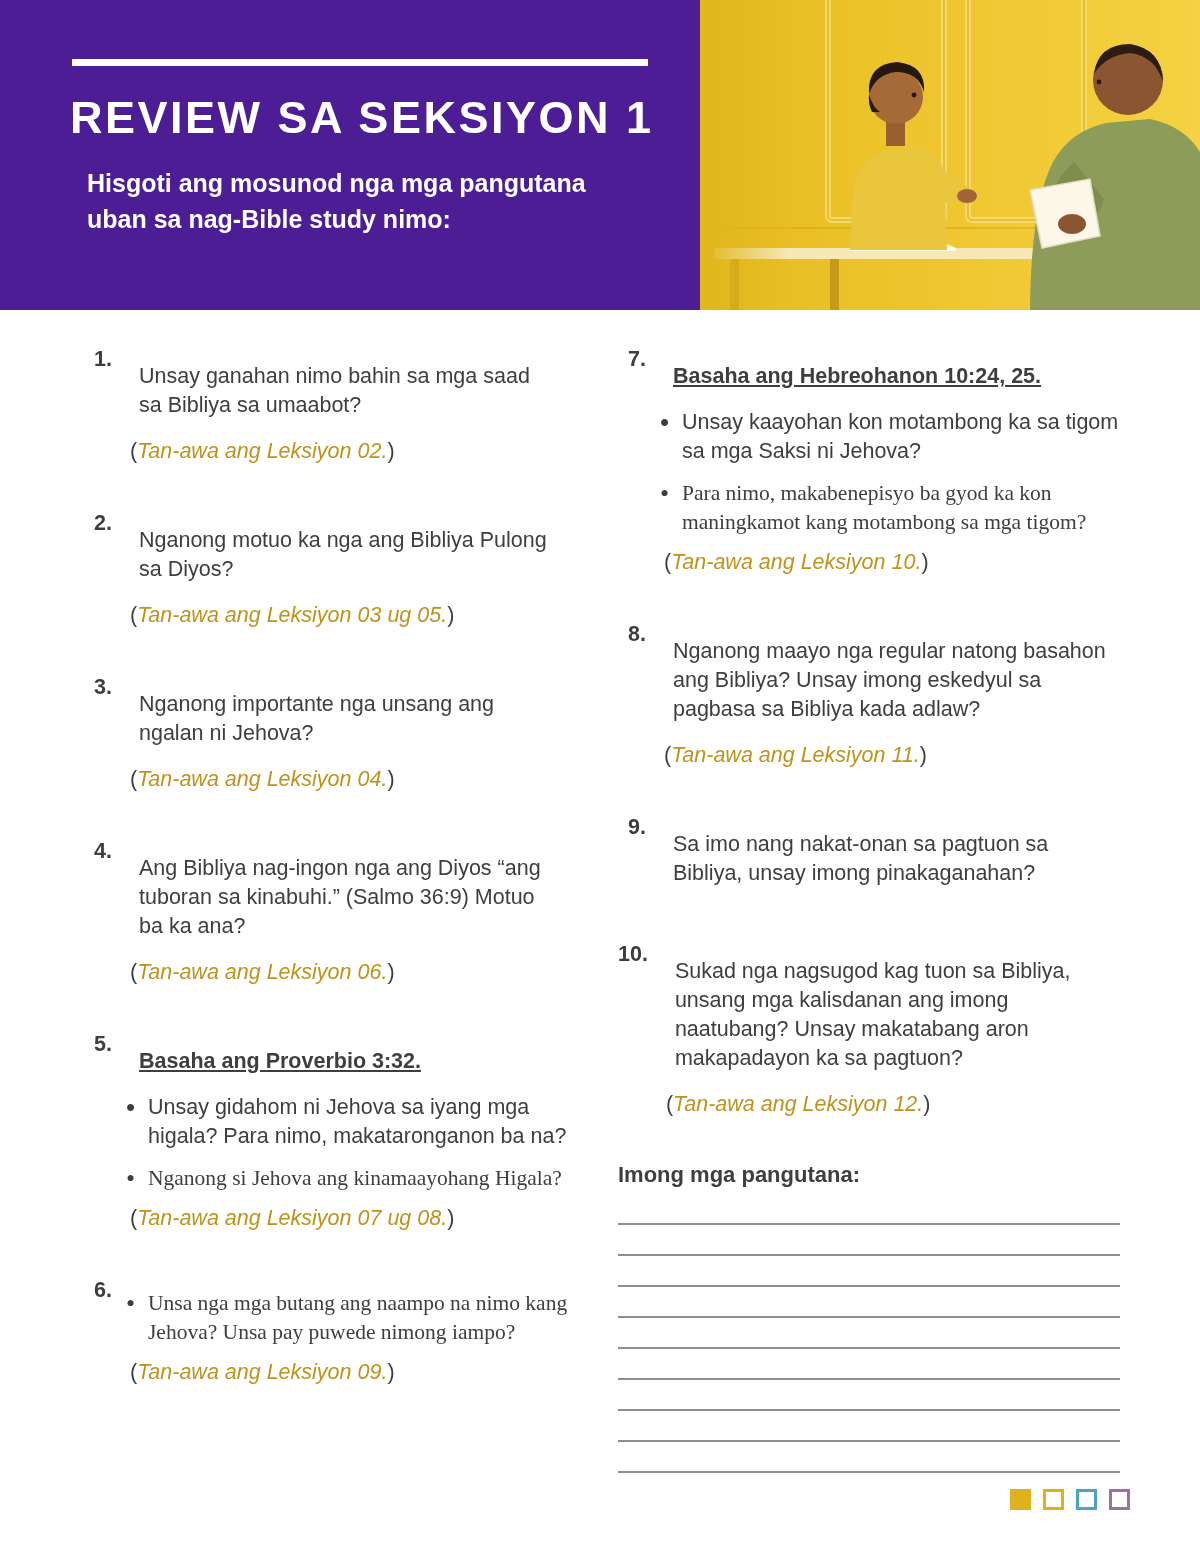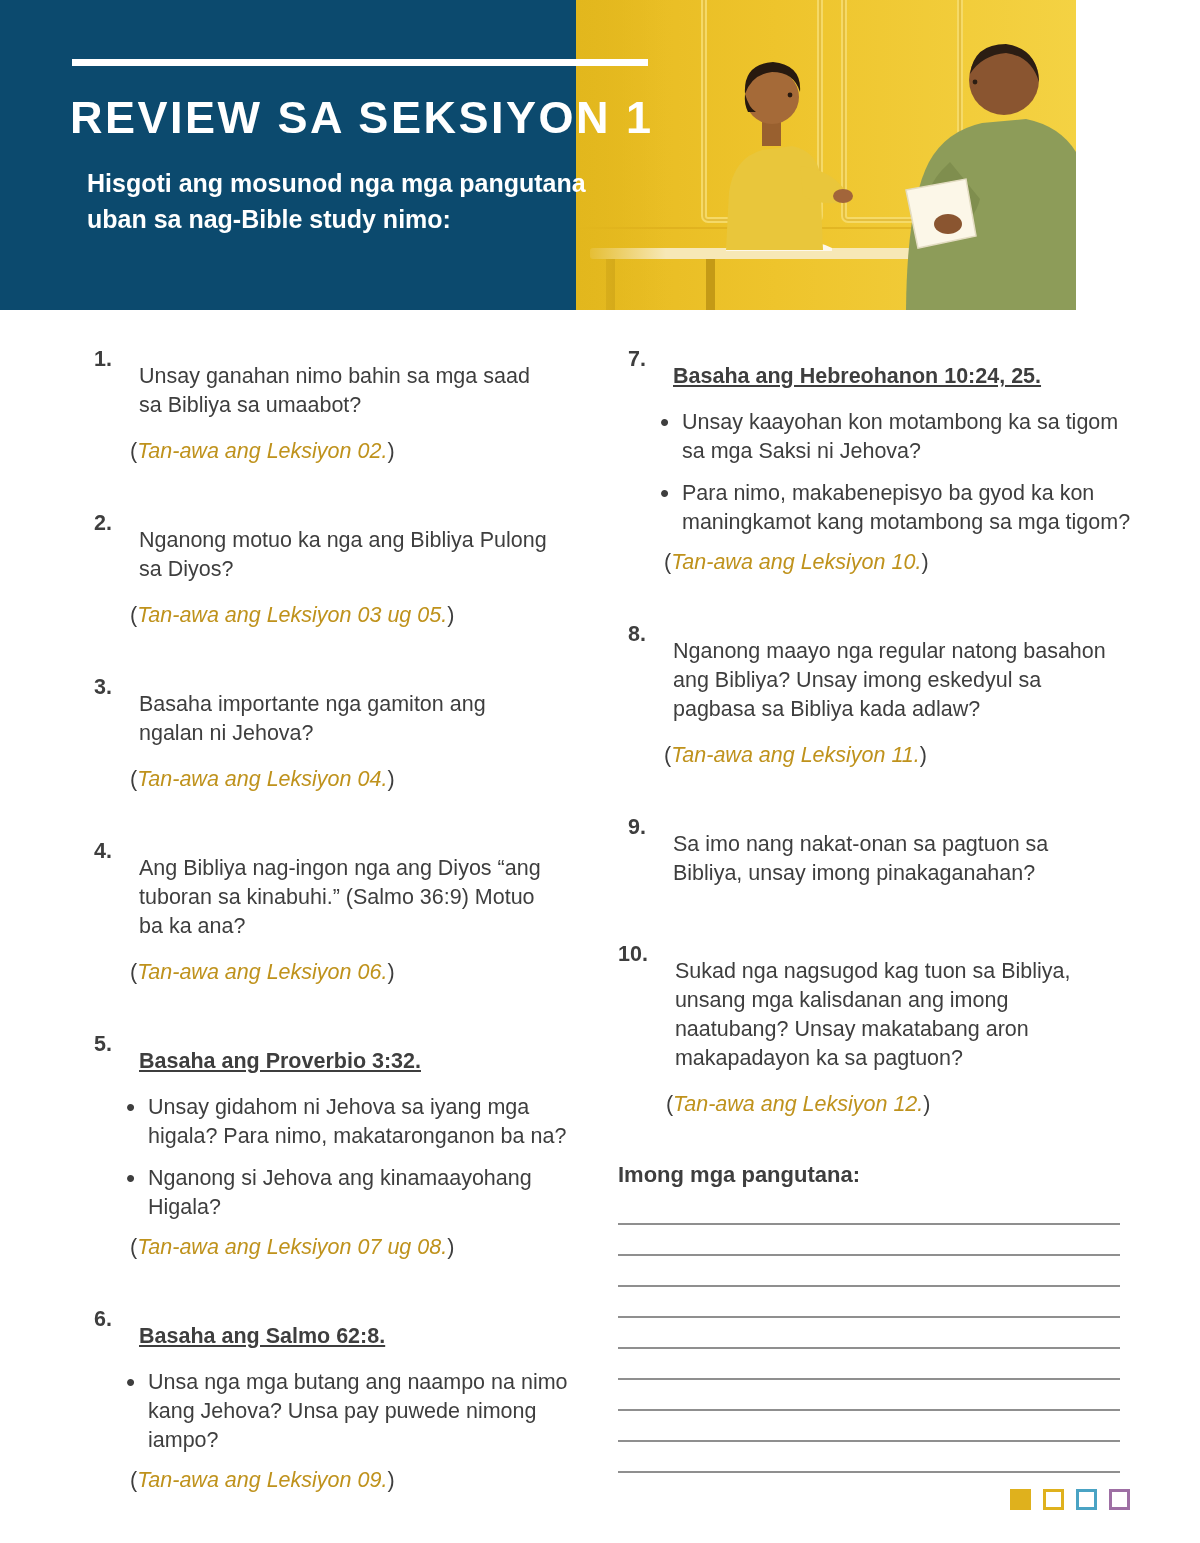--- a/index.html
+++ b/index.html
@@ -5,21 +5,21 @@
   * { box-sizing: border-box; }
   html, body { margin: 0; padding: 0; }
   body {
     width: 1200px; height: 1543px;
     background: #ffffff;
     font-family: "Liberation Sans", "DejaVu Sans", sans-serif;
   }
   .page { position: relative; width: 1200px; height: 1543px; background: #ffffff; overflow: hidden; }
 
   
-  .banner { position: absolute; top: 0; left: 0; width: 1076px; height: 310px; background: #0c4a6e; }
+  .banner { position: absolute; top: 0; left: 0; width: 1200px; height: 310px; background: #4c1d95; }
   .illus-wrap { position: absolute; top: 0; right: 0; width: 500px; height: 310px; }
   .banner-rule { position: absolute; left: 72px; top: 59px; width: 576px; height: 7px; background: #ffffff; }
   .banner-title {
     position: absolute; left: 70px; top: 92px; margin: 0;
     font-size: 45px; font-weight: bold; letter-spacing: 2.5px; color: #ffffff; white-space: nowrap;
   }
   .banner-subtitle {
     position: absolute; left: 87px; top: 166px; margin: 0; width: 505px;
     font-size: 25px; font-weight: bold; color: #ffffff; line-height: 1.42;
   }
@@ -37,21 +37,21 @@
   .q-body { flex: 1; font-size: 21.5px; line-height: 29px; }
   .q-text { margin: 17px; }
   .q-text.bold { font-weight: bold; text-decoration: underline; }
   .q-ref { margin: 8px; }
   .q-ref.after-bullets { margin-top: 11px; }
   .paren { color: #3e3e3e; font-style: normal; }
   .ref-italic { color: #bf921c; font-style: italic; }
 
   .q-bullets { list-style: none; margin: 13px 0 0 0; padding: 0 0 0 26px; }
   .q-bullets li { position: relative; margin-bottom: 13px; }
-  .q-bullets li:last-child { margin-bottom: 0; }
+  .q-bullets li:last-child { margin-bottom: 0; font-family: Liberation Serif, serif; }
   .q-bullets li::before {
     content: "\2022";
     position: absolute; left: -22px; top: 0;
     font-size: 26px; line-height: 29px; color: #3e3e3e;
   }
 
   
   .notes-heading { margin: 0 0 0 0; font-size: 22px; font-weight: bold; color: #3e3e3e; }
   .answer-lines { margin-top: 6px; width: 502px; }
   .answer-line { height: 31px; border-bottom: 2px solid #8f8f8f; }
@@ -143,21 +143,21 @@
       <div class="q-num">2.</div>
       <div class="q-body">
         <p class="q-text">Nganong motuo ka nga ang Bibliya Pulong sa Diyos?</p>
         <p class="q-ref"><span class="paren">(</span><span class="ref-italic">Tan-awa ang Leksiyon 03 ug 05.</span><span class="paren">)</span></p>
       </div>
     </div>
 
     <div class="question">
       <div class="q-num">3.</div>
       <div class="q-body">
-        <p class="q-text">Basaha importante nga gamiton ang ngalan ni Jehova?</p>
+        <p class="q-text">Nganong importante nga unsang ang ngalan ni Jehova?</p>
         <p class="q-ref"><span class="paren">(</span><span class="ref-italic">Tan-awa ang Leksiyon 04.</span><span class="paren">)</span></p>
       </div>
     </div>
 
     <div class="question">
       <div class="q-num">4.</div>
       <div class="q-body">
         <p class="q-text">Ang Bibliya nag-ingon nga ang Diyos “ang tuboran sa kinabuhi.” (Salmo 36:9) Motuo ba ka ana?</p>
         <p class="q-ref"><span class="paren">(</span><span class="ref-italic">Tan-awa ang Leksiyon 06.</span><span class="paren">)</span></p>
       </div>
@@ -171,21 +171,20 @@
           <li><span>Unsay gidahom ni Jehova sa iyang mga higala? Para nimo, makataronganon ba na?</span></li>
           <li><span>Nganong si Jehova ang kinamaayohang Higala?</span></li>
         </ul>
         <p class="q-ref after-bullets"><span class="paren">(</span><span class="ref-italic">Tan-awa ang Leksiyon 07 ug 08.</span><span class="paren">)</span></p>
       </div>
     </div>
 
     <div class="question">
       <div class="q-num">6.</div>
       <div class="q-body">
-        <p class="q-text bold">Basaha ang Salmo 62:8.</p>
         <ul class="q-bullets">
           <li><span>Unsa nga mga butang ang naampo na nimo kang Jehova? Unsa pay puwede nimong iampo?</span></li>
         </ul>
         <p class="q-ref after-bullets"><span class="paren">(</span><span class="ref-italic">Tan-awa ang Leksiyon 09.</span><span class="paren">)</span></p>
       </div>
     </div>
 
   </section>
 
   <section class="col col-right">

